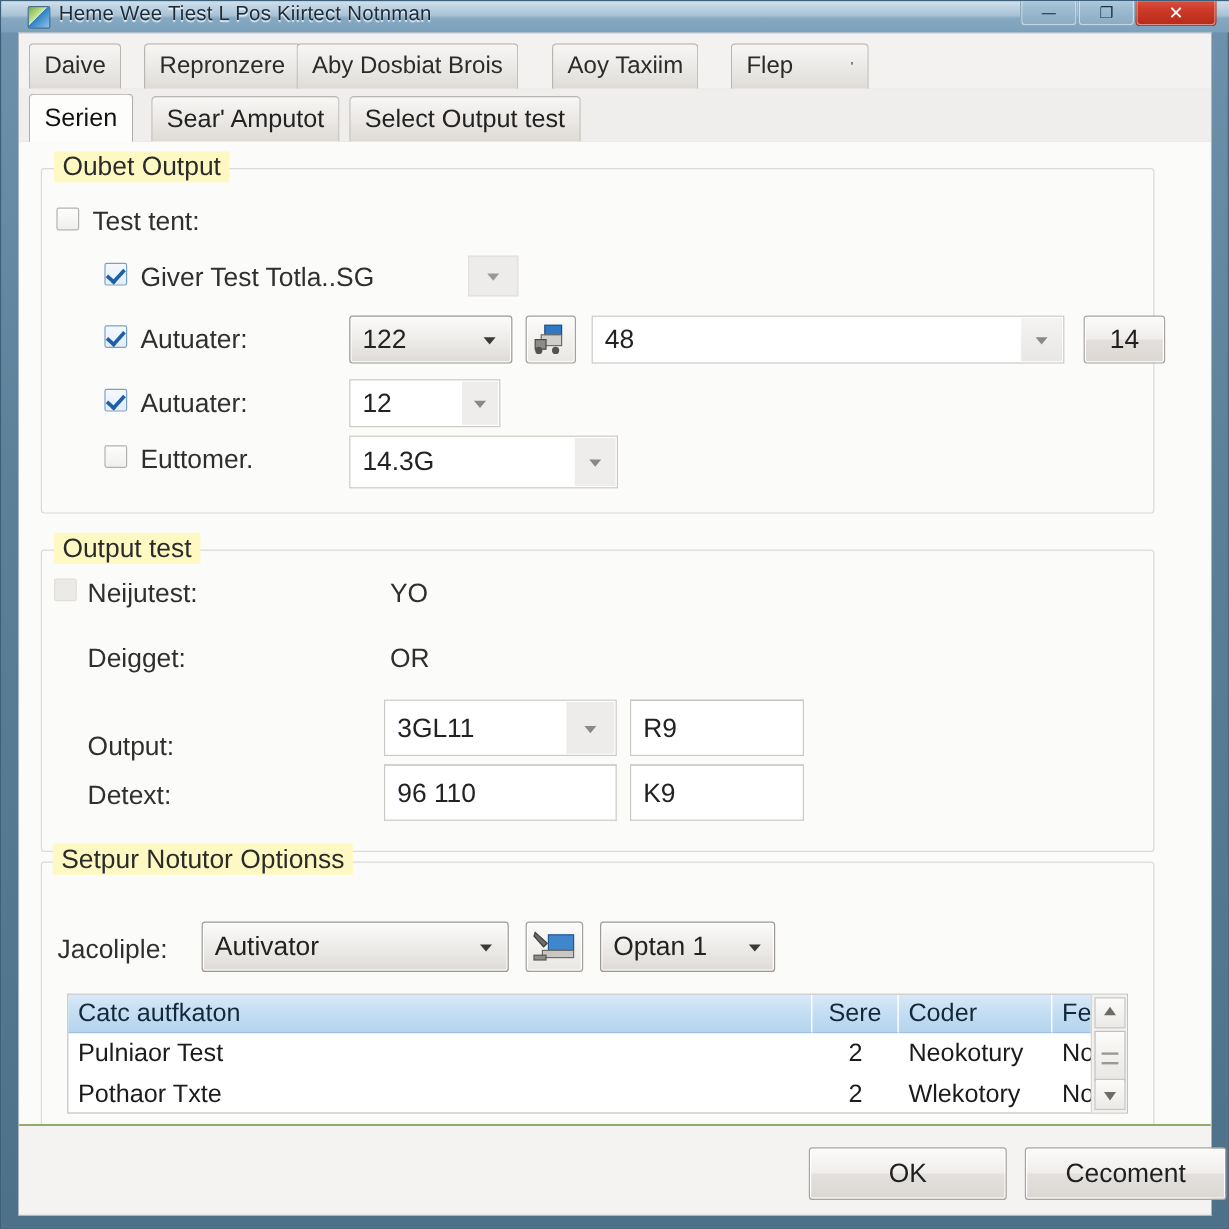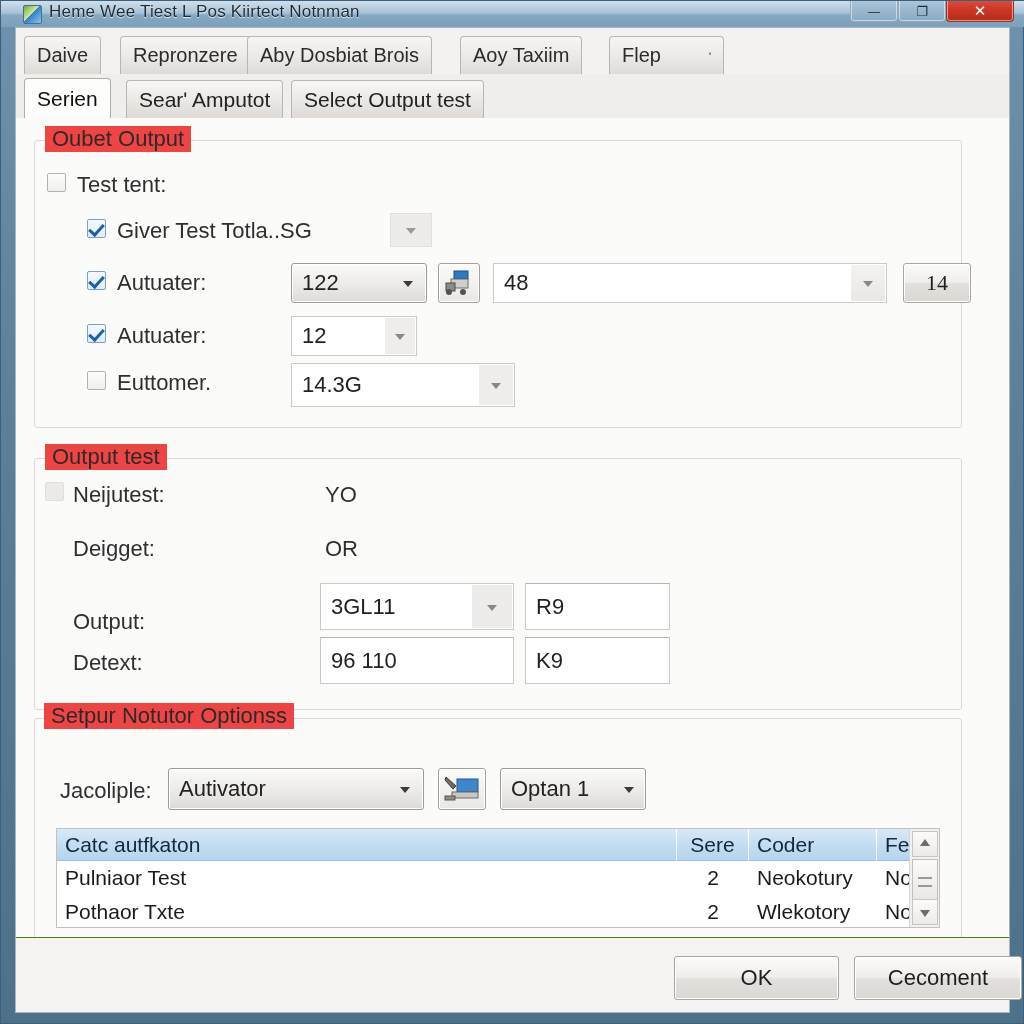--- a/index.html
+++ b/index.html
@@ -129,21 +129,21 @@
 
   
   .group {
     position: absolute;
     box-sizing: border-box;
     border: 1px solid #dcdad7;
     border-radius: 3px;
   }
   .group > .legend {
     position: absolute; top: -15px; left: 10px;
-    background: #ef4444; padding: 0 7px;
+    background: #fef9c3; padding: 0 7px;
     font-size: 22px; color: #2b2b2b; white-space: nowrap;
   }
   #group-1 { left: 18px; top: 22px; width: 928px; height: 288px; }
   #group-2 { left: 18px; top: 340px; width: 928px; height: 252px; }
   #group-3 { left: 18px; top: 600px; width: 928px; height: 232px;
              border: none; }
   #group-3-border {
     position: absolute; left: 18px; top: 600px; width: 928px; height: 232px;
     border: 1px solid #dcdad7; border-radius: 3px; box-sizing: border-box;
   }
@@ -409,21 +409,21 @@
             <circle cx="5" cy="23" r="3" fill="#55534f"></circle>
             <circle cx="19" cy="23" r="3" fill="#55534f"></circle>
           </svg>
         </div>
 
         <div class="combo" style="left:458px; top:122px; width:394px; height:40px;">
           <span class="cval">48</span>
           <span class="arrowbox"></span>
         </div>
 
-        <div class="btn" style="left:868px; top:122px; width:68px; height:40px;font-family:Liberation Serif, serif;">
+        <div class="btn" style="left:868px; top:122px; width:68px; height:40px;">
           <span>14</span>
         </div>
 
         <div class="chk checked" style="left:52px; top:183px;"></div>
         <div class="lbl" style="left:82px; top:184px;">Autuater:</div>
         <div class="combo" style="left:256px; top:175px; width:126px; height:40px;">
           <span class="cval">12</span>
           <span class="arrowbox" style="width:30px; background:#efedeb;"></span>
         </div>
 
@@ -460,21 +460,21 @@
         </div>
         <div class="textbox" style="left:490px; top:178px; width:145px; height:47px;">
           <span>K9</span>
         </div>
       </div>
 
       <div id="group-3-border"></div>
       <div class="group" id="group-3">
         <div class="legend">Setpur Notutor Optionss</div>
 
-        <div class="lbl" style="left:14px; top:62px;margin-left:12px;">Jacoliple:</div>
+        <div class="lbl" style="left:14px; top:62px;">Jacoliple:</div>
 
         <div class="combo raised" style="left:134px; top:50px; width:256px; height:42px;">
           <span class="cval">Autivator</span>
           <span class="arrowbox"></span>
         </div>
 
         <div class="iconbtn" style="left:404px; top:50px; width:48px; height:42px;">
           <svg width="36" height="30" viewBox="0 0 36 30" style="position:absolute;left:5px;top:5px;">
             <rect x="13" y="5" width="21" height="13" fill="#3f86cc" stroke="#23578f"></rect>
             <rect x="8" y="18" width="26" height="6" fill="#c8c7c3" stroke="#6d6b67"></rect>

